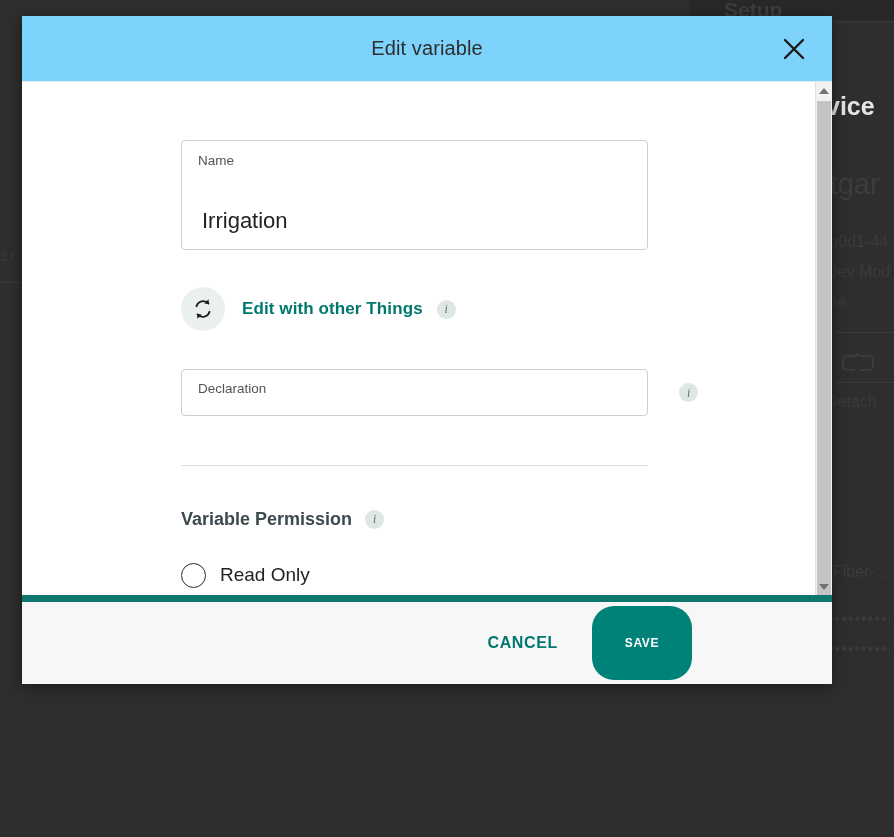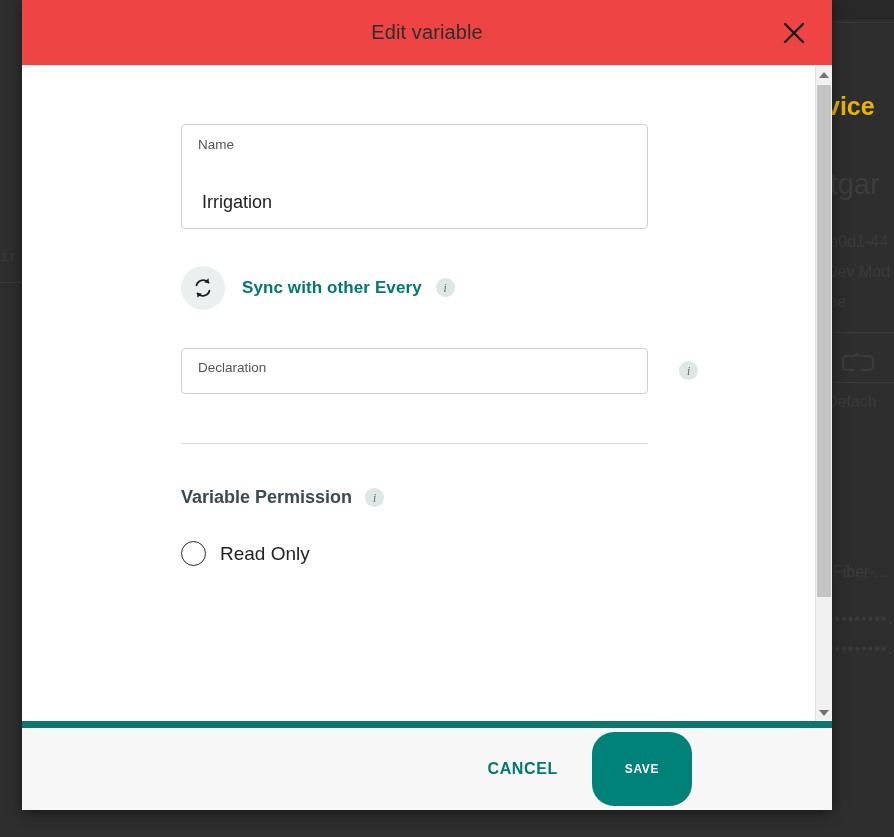--- a/index.html
+++ b/index.html
@@ -17,42 +17,42 @@
     overflow: hidden;
   }
   .bg-panel-dark { position: absolute; background: #282828; }
   .bg-text {
     position: absolute;
     color: #3a3a3a;
     white-space: nowrap;
     font-family: "Liberation Sans", sans-serif;
   }
   .bg-setup { top: -2px; left: 724px; font-size: 21px; font-weight: bold; color: #3d3d3d; }
-  .bg-vice  { top: 92px; left: 826px; font-size: 25px; font-weight: bold; color: #eab308; }
+  .bg-vice  { top: 92px; left: 826px; font-size: 25px; font-weight: bold; color: #e5e5e5; }
   .bg-rtgar { top: 168px; left: 820px; font-size: 29px; color: #3d3d3d; }
   .bg-uuid  { top: 233px; left: 824px; font-size: 16px; color: #3b3b3b; }
   .bg-dev   { top: 263px; left: 826px; font-size: 16px; color: #3b3b3b; }
   .bg-ne    { top: 293px; left: 828px; font-size: 16px; color: #3b3b3b; }
   .bg-detach{ top: 393px; left: 826px; font-size: 16px; color: #3b3b3b; }
   .bg-ir    { top: 249px; left: 0px;   font-size: 15px; color: #3a3a3a; font-family: "Liberation Mono", monospace; }
   .bg-fiber { top: 563px; left: 824px; font-size: 16px; color: #3c3c3c; }
   .bg-dots1 { top: 610px; left: 828px; font-size: 16px; color: #3b3b3b; letter-spacing: 1px; }
   .bg-dots2 { top: 640px; left: 828px; font-size: 16px; color: #3b3b3b; letter-spacing: 1px; }
   .bg-detach-icon {
     position: absolute; top: 352px; left: 842px;
     width: 32px; height: 22px;
   }
   .bg-divider { position: absolute; background: #3a3a3a; }
 
   
   #modal {
     position: absolute;
-    left: 22px; top: 0;
-    width: 810px; height: 810px;
-    background: #ef4444;
+    left: 22px; top: 16px;
+    width: 810px; height: 668px;
+    background: #7dd3fc;
     display: flex; flex-direction: column;
     box-shadow: 0 3px 14px rgba(0,0,0,.45);
   }
   .modal-header {
     height: 66px;
     flex: 0 0 66px;
     position: relative;
     border-bottom: 1px solid #e4e4e4;
     display: flex; align-items: center; justify-content: center;
   }
@@ -89,21 +89,21 @@
     border: 1px solid #cfcfcf;
     border-radius: 4px;
     background: #fff;
     padding: 11px 16px 13px 16px;
   }
   .field-label {
     font-size: 13.5px; color: #545454;
     line-height: 1.3; margin-bottom: 3px;
   }
   .field-value {
-    font-size: 18px; color: #222;
+    font-size: 22px; color: #222;
     line-height: 1.45;
     padding-left: 4px;
     margin-top: 35px;
   }
 
   
   .sync-row {
     display: flex; align-items: center;
     margin-top: 37px;
   }
@@ -316,21 +316,21 @@
 
         <div class="sync-row">
           <span class="sync-circle">
             <svg width="24" height="24" viewBox="0 0 24 24">
               <path d="M5.5 9.2 A7 7 0 0 1 17.5 6.6" fill="none" stroke="#1c1c1c" stroke-width="1.9" stroke-linecap="round"></path>
               <path d="M18.5 14.8 A7 7 0 0 1 6.5 17.4" fill="none" stroke="#1c1c1c" stroke-width="1.9" stroke-linecap="round"></path>
               <path d="M17.6 2.2 L17.9 7.0 L13.2 6.5 Z" fill="#1c1c1c"></path>
               <path d="M6.4 21.8 L6.1 17.0 L10.8 17.5 Z" fill="#1c1c1c"></path>
             </svg>
           </span>
-          <span class="sync-label">Sync with other Every</span>
+          <span class="sync-label">Edit with other Things</span>
           <span class="info-badge">i</span>
         </div>
 
 
         <div class="decl-row">
           <div class="decl-box">
             <div class="field-label">Declaration</div>
           </div>
           <span class="info-badge">i</span>
         </div>

